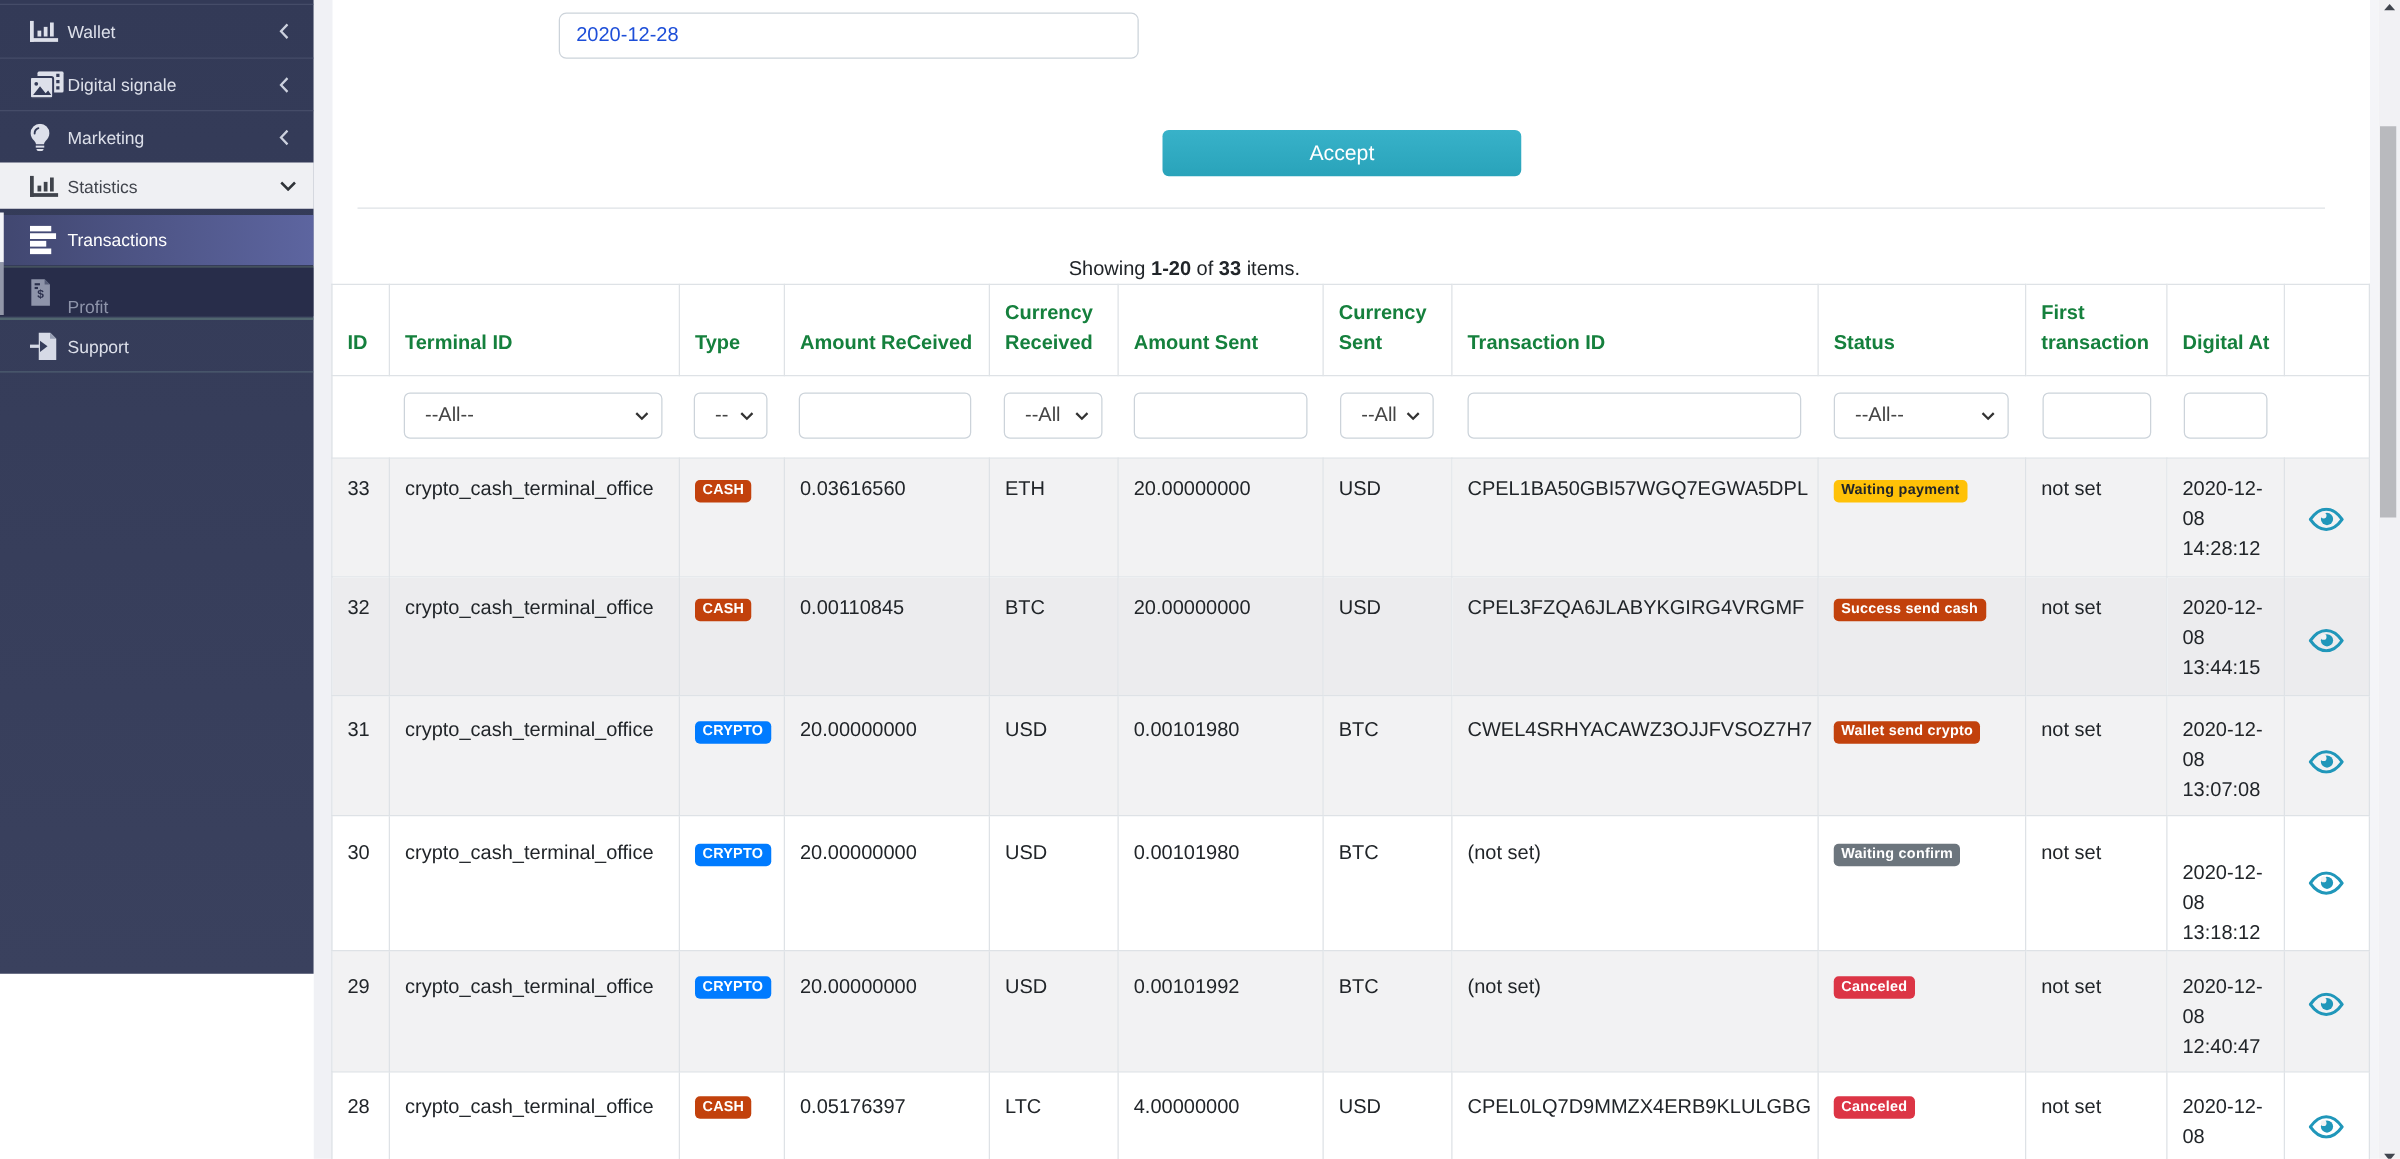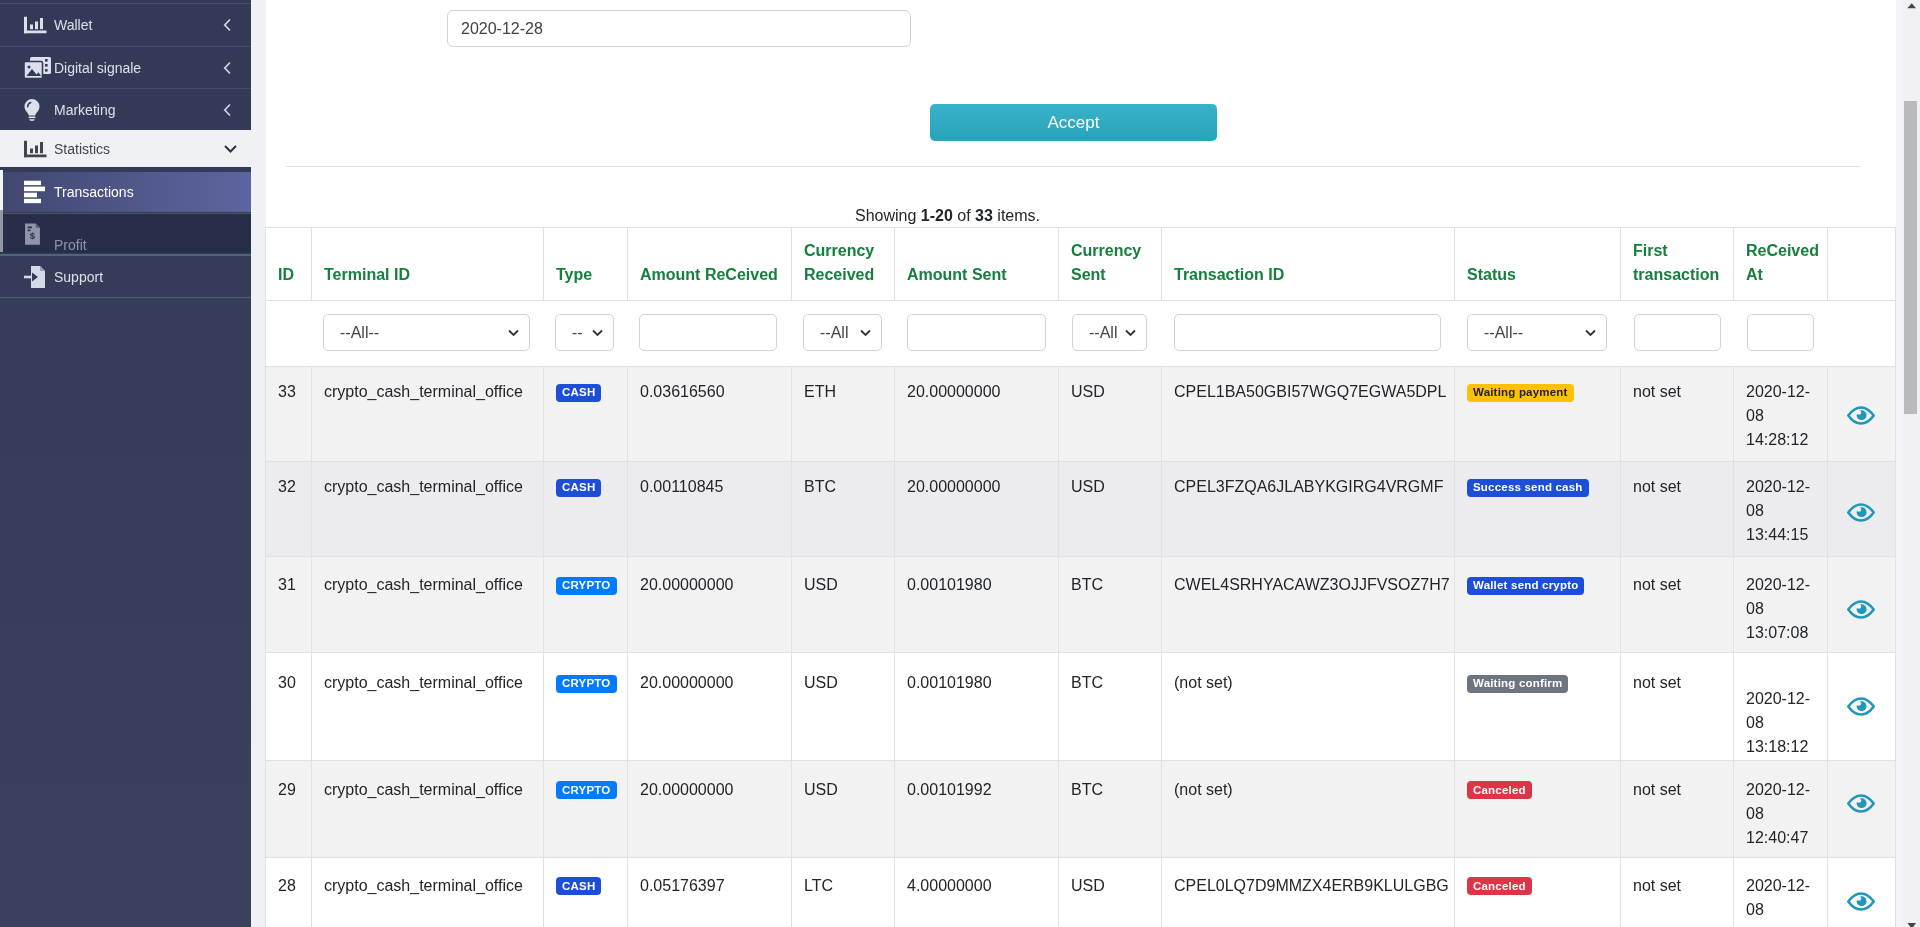--- a/index.html
+++ b/index.html
@@ -1,21 +1,21 @@
 <!DOCTYPE html>
 <html><head>
 <meta charset="utf-8">
 <style>
 * { margin:0; padding:0; box-sizing:border-box; }
 html,body { width:1920px; height:927px; overflow:hidden; background:#fff;
   font-family:"Liberation Sans", sans-serif; }
 .abs { position:absolute; }
 
 
-#sidebar { position:absolute; left:0; top:0; width:251px; height:927px;
+#sidebar { position:absolute; left:0; top:0; width:251px; height:779px;
   background:linear-gradient(180deg,#333a57 0%,#3a415e 100%);text-decoration:underline; }
 .sitem { position:absolute; left:0; width:251px; height:42px; }
 .sitem .lbl { position:absolute; left:54px; top:50%; transform:translateY(-50%);
   font-size:14px; color:#dde0ea; }
 .sitem .chev { position:absolute; right:20px; top:50%; transform:translateY(-50%); }
 .sitem > svg { position:absolute; left:24px; top:50%; transform:translateY(-50%); }
 .sitem .chev svg { display:block; }
 .ssep { position:absolute; left:0; width:251px; height:1px; background:#454c68; }
 
 
@@ -24,21 +24,21 @@
 #grid th, #grid td { border:1px solid #dee2e6; overflow:hidden; }
 #grid th { vertical-align:bottom; text-align:left; padding:0 8px 12px 12px;
   color:#15803d; font-size:16px; font-weight:bold; line-height:24.6px; }
 #grid td { vertical-align:top; padding:13px 8px 0 12px; font-size:16px;
   color:#212529; line-height:24.2px; }
 tr.striped { background:#f2f2f3; }
 tr.hovered { background:#ececee; }
 .badge { display:inline-block; font-weight:bold; font-size:11.5px; line-height:11.5px;
   padding:3.5px 6px 3px 6px; border-radius:4px; color:#fff; letter-spacing:0.2px;
   position:relative; top:-1px; }
-.b-green { background:#1d4ed8; }
+.b-green { background:#c2410c; }
 .b-blue  { background:#007bff; }
 .b-warn  { background:#ffc107; color:#212529; }
 .b-gray  { background:#6c757d; }
 .b-red   { background:#dc3545; }
 
 
 .fsel, .finp { position:absolute; top:314px; height:37px; background:#fff;
   border:1px solid #ccd3da; border-radius:5px; font-size:16px; color:#444; }
 .fsel span.t { position:absolute; left:16px; top:50%; transform:translateY(-50%); }
 .fsel svg { position:absolute; right:10px; top:50%; transform:translateY(-50%); }
@@ -148,21 +148,21 @@
       </svg>
     <span class="lbl">Support</span>
   </div>
   <div class="ssep" style="top:297px; background:#4e5e70;"></div>
 </div>
 
 <div class="abs" style="left:251px; top:0; width:15px; height:927px; background:#f0f1f5;"></div>
 <div class="abs" style="left:1896px; top:0; width:7px; height:927px; background:#f4f5f8;"></div>
 
 <div class="abs" style="left:447px; top:10px; width:464px; height:37px; border:1px solid #ccd3da; border-radius:6px; background:#fff;">
-  <span style="position:absolute; left:13px; top:50%; transform:translateY(-50%); font-size:16px; color:#404040;">2020-12-28</span>
+  <span style="position:absolute; left:13px; top:50%; transform:translateY(-50%); font-size:16px; color:#1d4ed8;">2020-12-28</span>
 </div>
 <div class="abs" style="left:930px; top:104px; width:287px; height:37px; border-radius:5px; background:linear-gradient(180deg,#38b2c9,#29a3ba); color:#fff; font-size:17px; text-align:center; line-height:37px;">Accept</div>
 <div class="abs" style="left:286px; top:166px; width:1574px; height:1px; background:#dee2e6;"></div>
 <div class="abs" style="left:0; top:207px; width:1895px; text-align:center; font-size:16px; color:#212529;">Showing <b>1-20</b> of <b>33</b> items.</div>
 
 <table id="grid">
 <colgroup>
 <col style="width:46px">
       <col style="width:232px">
       <col style="width:84px">
@@ -181,21 +181,21 @@
 <th>ID</th>
         <th>Terminal ID</th>
         <th>Type</th>
         <th>Amount ReCeived</th>
 <th>Currency Received</th>
         <th>Amount Sent</th>
         <th>Currency Sent</th>
 <th>Transaction ID</th>
         <th>Status</th>
         <th>First transaction</th>
-<th>ReCeived At</th>
+<th>Digital At</th>
         <th></th>
 </tr>
 <tr style="height:66px;">
         <td colspan="12"></td>
       </tr>
 <tr class="striped" style="height:95px;">
 <td>33</td>
         <td>crypto_cash_terminal_office</td>
         <td><span class="badge b-green">CASH</span></td>
 <td>0.03616560</td>

